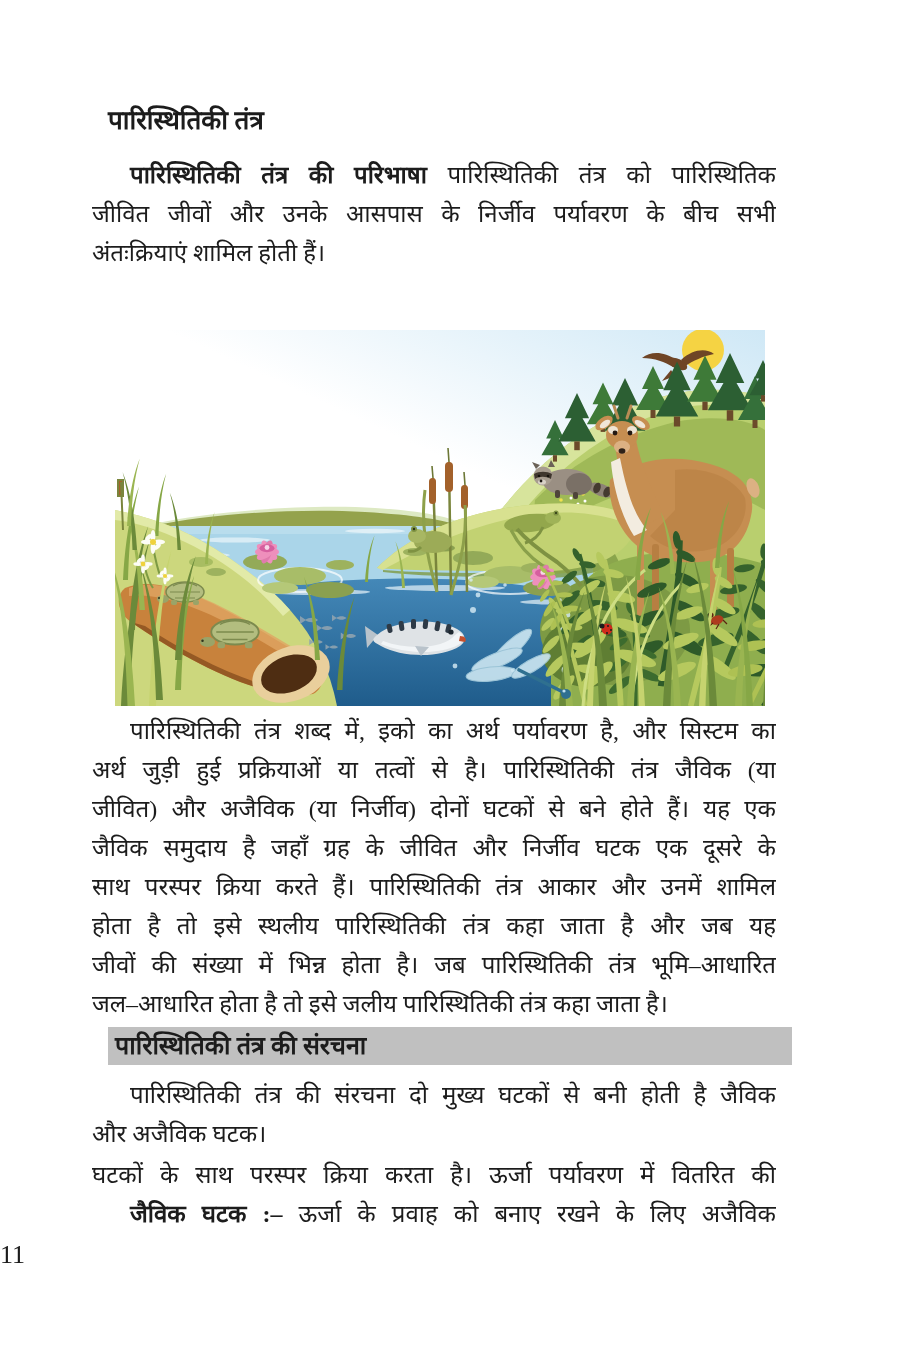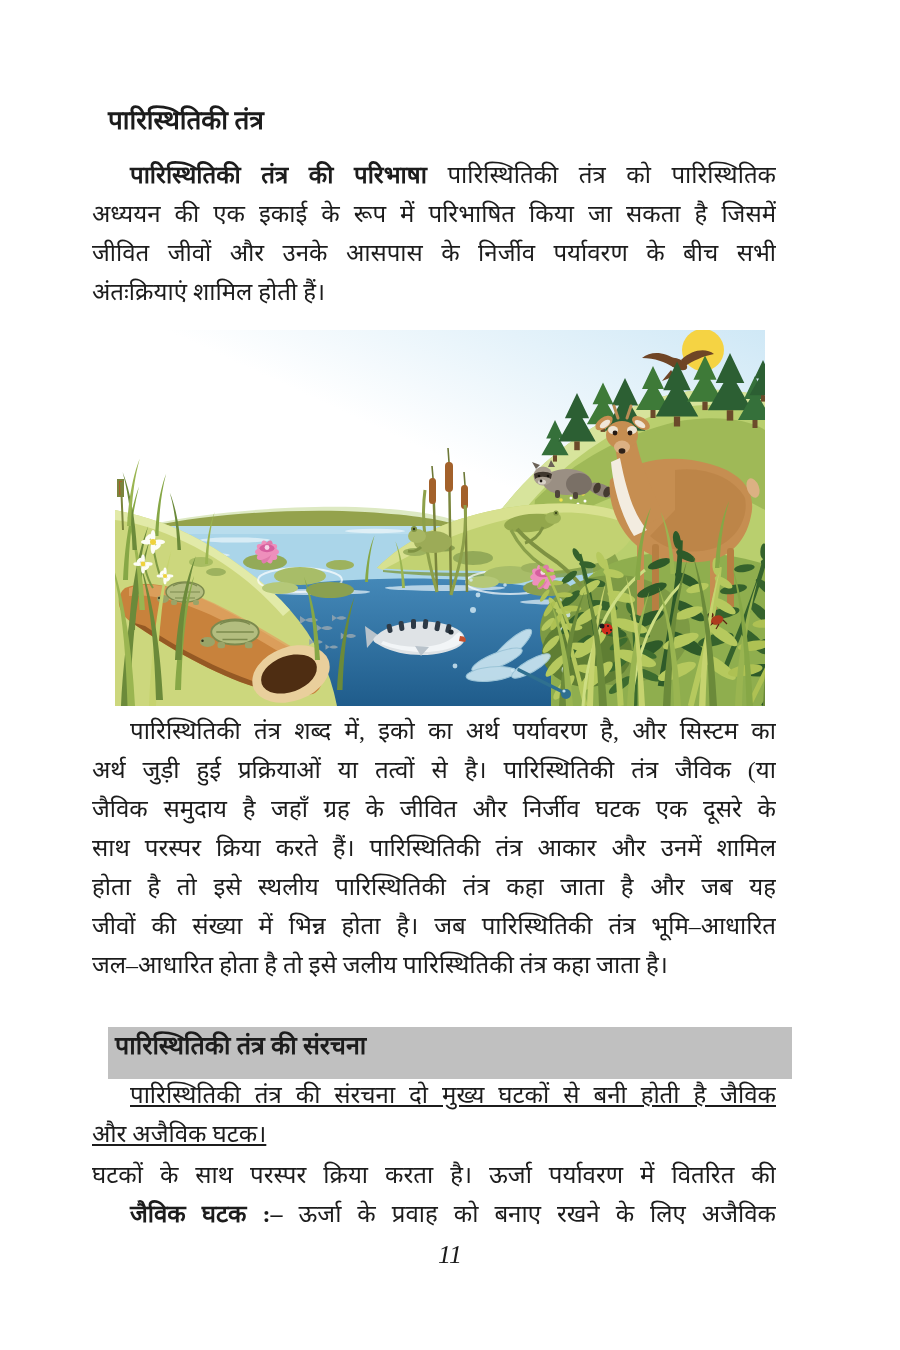--- a/index.html
+++ b/index.html
@@ -14,46 +14,45 @@
   .para{position:absolute;left:92px;width:684px;}
   .line{
     font-size:24px;line-height:39px;height:39px;overflow:hidden;
     text-align:justify;text-align-last:justify;
   }
   .line.plain{text-align:right;text-align-last:left;}
   .line.indent{text-indent:38px;}
   .line b{font-weight:700;}
   #para1{top:156px;}
   #para2{top:712px;}
-  #para3{top:1076px;text-decoration:underline;}
+  #para3{top:1076px;}
   #para4{top:1156px;}
   .figure{
     position:absolute;left:115px;top:330px;width:650px;height:376px;margin:0;
     line-height:0;
   }
   .band{
-    position:absolute;left:108px;top:1027px;width:684px;height:52px;
+    position:absolute;left:108px;top:1027px;width:684px;height:38px;
     background:#c0c0c0;box-sizing:border-box;padding-left:7px;
     font-size:25px;font-weight:700;line-height:38px;
   }
   .pageno{
-    position:absolute;left:0;top:1240px;width:900px;text-align:center;
-    font-size:26px;line-height:30px;font-style:italic;
+    position:absolute;left:0;top:1240px;width:900px;text-align:left;
+    font-size:26px;line-height:30px;
   }
 </style>
 </head>
 <body>
 
 <div class="page">
 
   <h1 class="title">पारिस्थितिकी तंत्र</h1>
 
   <section class="para" id="para1">
     <div class="line indent"><b>पारिस्थितिकी तंत्र की परिभाषा</b> <span>पारिस्थितिकी तंत्र को पारिस्थितिक</span></div>
-    <div class="line">अध्ययन की एक इकाई के रूप में परिभाषित किया जा सकता है जिसमें</div>
     <div class="line">जीवित जीवों और उनके आसपास के निर्जीव पर्यावरण के बीच सभी</div>
     <div class="line plain">अंतःक्रियाएं शामिल होती हैं।</div>
   </section>
 
   <figure class="figure" role="img" aria-label="तालाब पारिस्थितिकी तंत्र का चित्र — सूर्य, उड़ता पक्षी, देवदार के पेड़, हिरण, रैकून, मेंढक, कछुए, मछलियाँ, कमल, सरकंडे, फर्न और ड्रैगनफ़्लाई">
     <svg width="650" height="376" viewBox="0 0 650 376" xmlns="http://www.w3.org/2000/svg">
       <defs>
         <linearGradient id="skyG" x1="1" y1="0" x2="0.2" y2="1">
           <stop offset="0" stop-color="#cfe8f6"></stop>
             <stop offset="0.45" stop-color="#ffffff"></stop>
@@ -429,20 +428,21 @@
         <path d="M404,340 L448,362" stroke="#2f7090" stroke-width="3.6" stroke-linecap="round"></path>
         <circle cx="451" cy="364" r="5" fill="#2f7090"></circle>
         <circle cx="449" cy="361" r="1.6" fill="#bfe0ee"></circle>
       </g>
     </svg>
   </figure>
 
   <section class="para" id="para2">
     <div class="line indent">पारिस्थितिकी तंत्र शब्द में, इको का अर्थ पर्यावरण है, और सिस्टम का</div>
     <div class="line">अर्थ जुड़ी हुई प्रक्रियाओं या तत्वों से है। पारिस्थितिकी तंत्र जैविक (या</div>
+    <div class="line">जीवित) और अजैविक (या निर्जीव) दोनों घटकों से बने होते हैं। यह एक</div>
     <div class="line">जैविक समुदाय है जहाँ ग्रह के जीवित और निर्जीव घटक एक दूसरे के</div>
     <div class="line">साथ परस्पर क्रिया करते हैं। पारिस्थितिकी तंत्र आकार और उनमें शामिल</div>
     <div class="line">होता है तो इसे स्थलीय पारिस्थितिकी तंत्र कहा जाता है और जब यह</div>
     <div class="line">जीवों की संख्या में भिन्न होता है। जब पारिस्थितिकी तंत्र भूमि–आधारित</div>
     <div class="line plain">जल–आधारित होता है तो इसे जलीय पारिस्थितिकी तंत्र कहा जाता है।</div>
   </section>
 
   <div class="band">
     <span>पारिस्थितिकी तंत्र की संरचना</span>
   </div>

